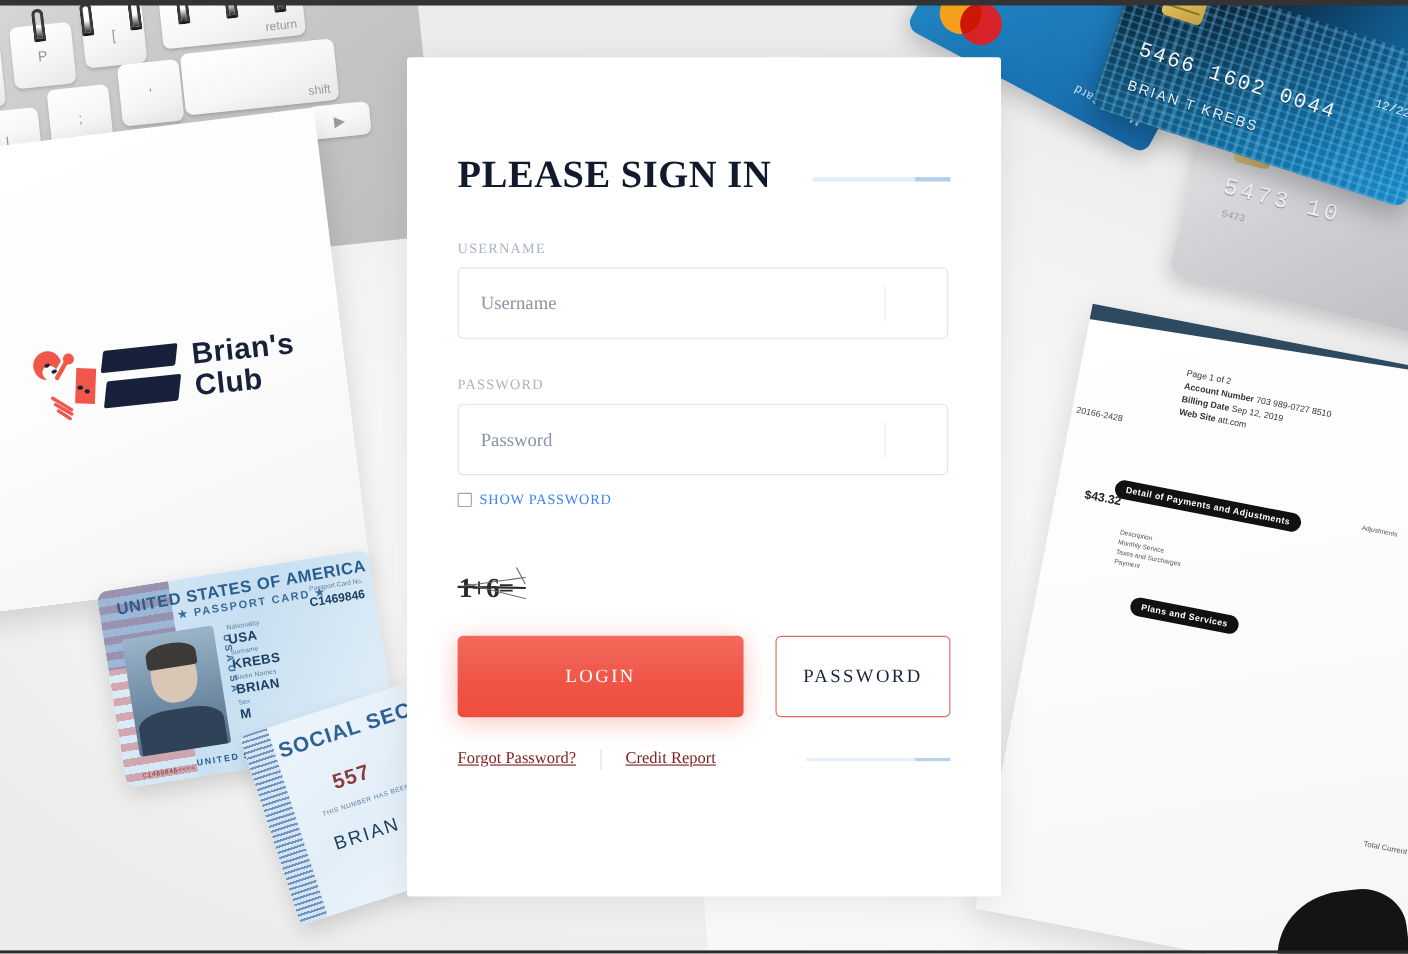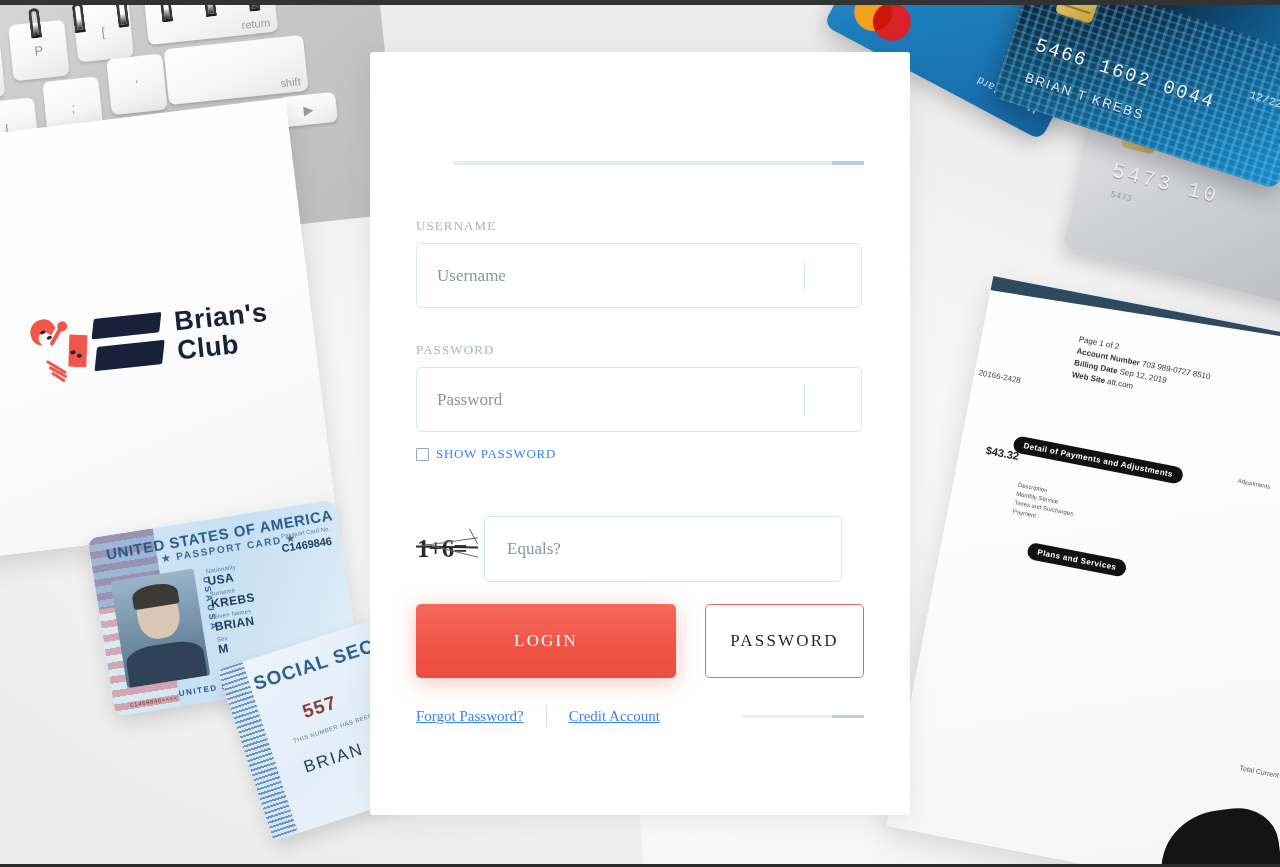--- a/index.html
+++ b/index.html
@@ -585,21 +585,21 @@
 
   .links-row {
     margin-top: 30px;
     display: flex;
     align-items: center;
     height: 16px;
   }
   .link {
     font-family: "Liberation Serif", serif;
     font-size: 15px;
-    color: #3b82f6;
+    color: #7f1d1d;
     text-decoration: underline;
     cursor: pointer;
   }
   .link-sep {
     width: 1px; height: 19px;
     background: #d7dde6;
     margin: 0 22px;
   }
   .links-rule {
     margin-left: 82px;
@@ -748,20 +748,21 @@
 
     <div class="bill-lines" style="left:26px;top:168px;font-size:11px;font-weight:700;color:#222;">$43.32</div>
     <div class="bill-lines" style="right:26px;bottom:120px;font-size:7px;">Total Current Charges</div>
     <div class="bill-blackblob"></div>
   </div>
 
   <div class="panel">
     <div class="panel-inner">
 
       <div class="title-row">
+        <div class="title">PLEASE SIGN IN</div>
         <div class="title-rule">
           <div class="rule-a"></div>
           <div class="rule-b"></div>
         </div>
       </div>
 
       <div class="field-label">USERNAME</div>
       <div class="input-wrap">
         <input class="text-input" type="text" placeholder="Username" style="">
         <div class="divider"></div>
@@ -779,34 +780,31 @@
       </div>
 
       <div class="captcha-row">
         <div class="captcha-img">
           <div class="captcha-txt">1+6=</div>
           <div class="noise n1"></div>
           <div class="noise n2"></div>
           <div class="noise n3"></div>
           <div class="noise n4"></div>
         </div>
-        <div class="captcha-input-wrap">
-          <input class="captcha-input" type="text" placeholder="Equals?" style="">
-        </div>
       </div>
 
       <div class="btn-row">
         <button class="btn-login">LOGIN</button>
         <button class="btn-register">PASSWORD</button>
       </div>
 
       <div class="links-row">
         <span class="link">Forgot Password?</span>
         <span class="link-sep"></span>
-        <span class="link">Credit Account</span>
+        <span class="link">Credit Report</span>
         <span class="links-rule">
           <span class="lr-a"></span>
           <span class="lr-b"></span>
         </span>
       </div>
 
     </div>
   </div>
 
   <div class="chrome-top"></div>

